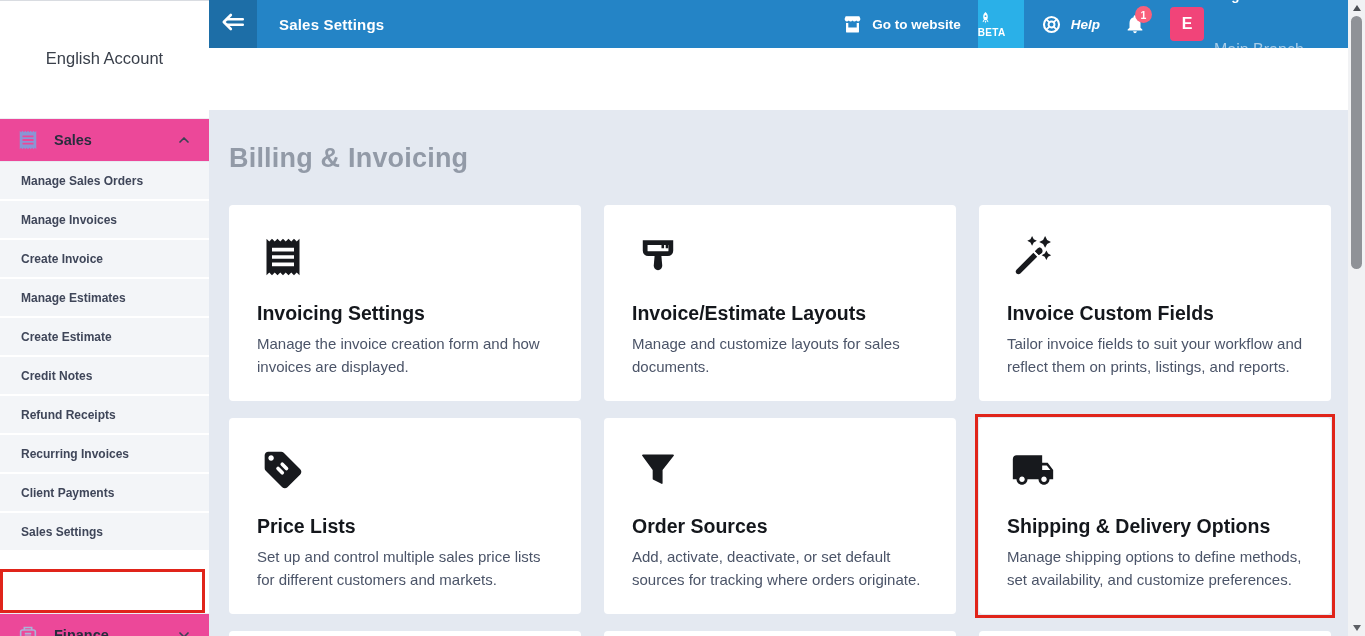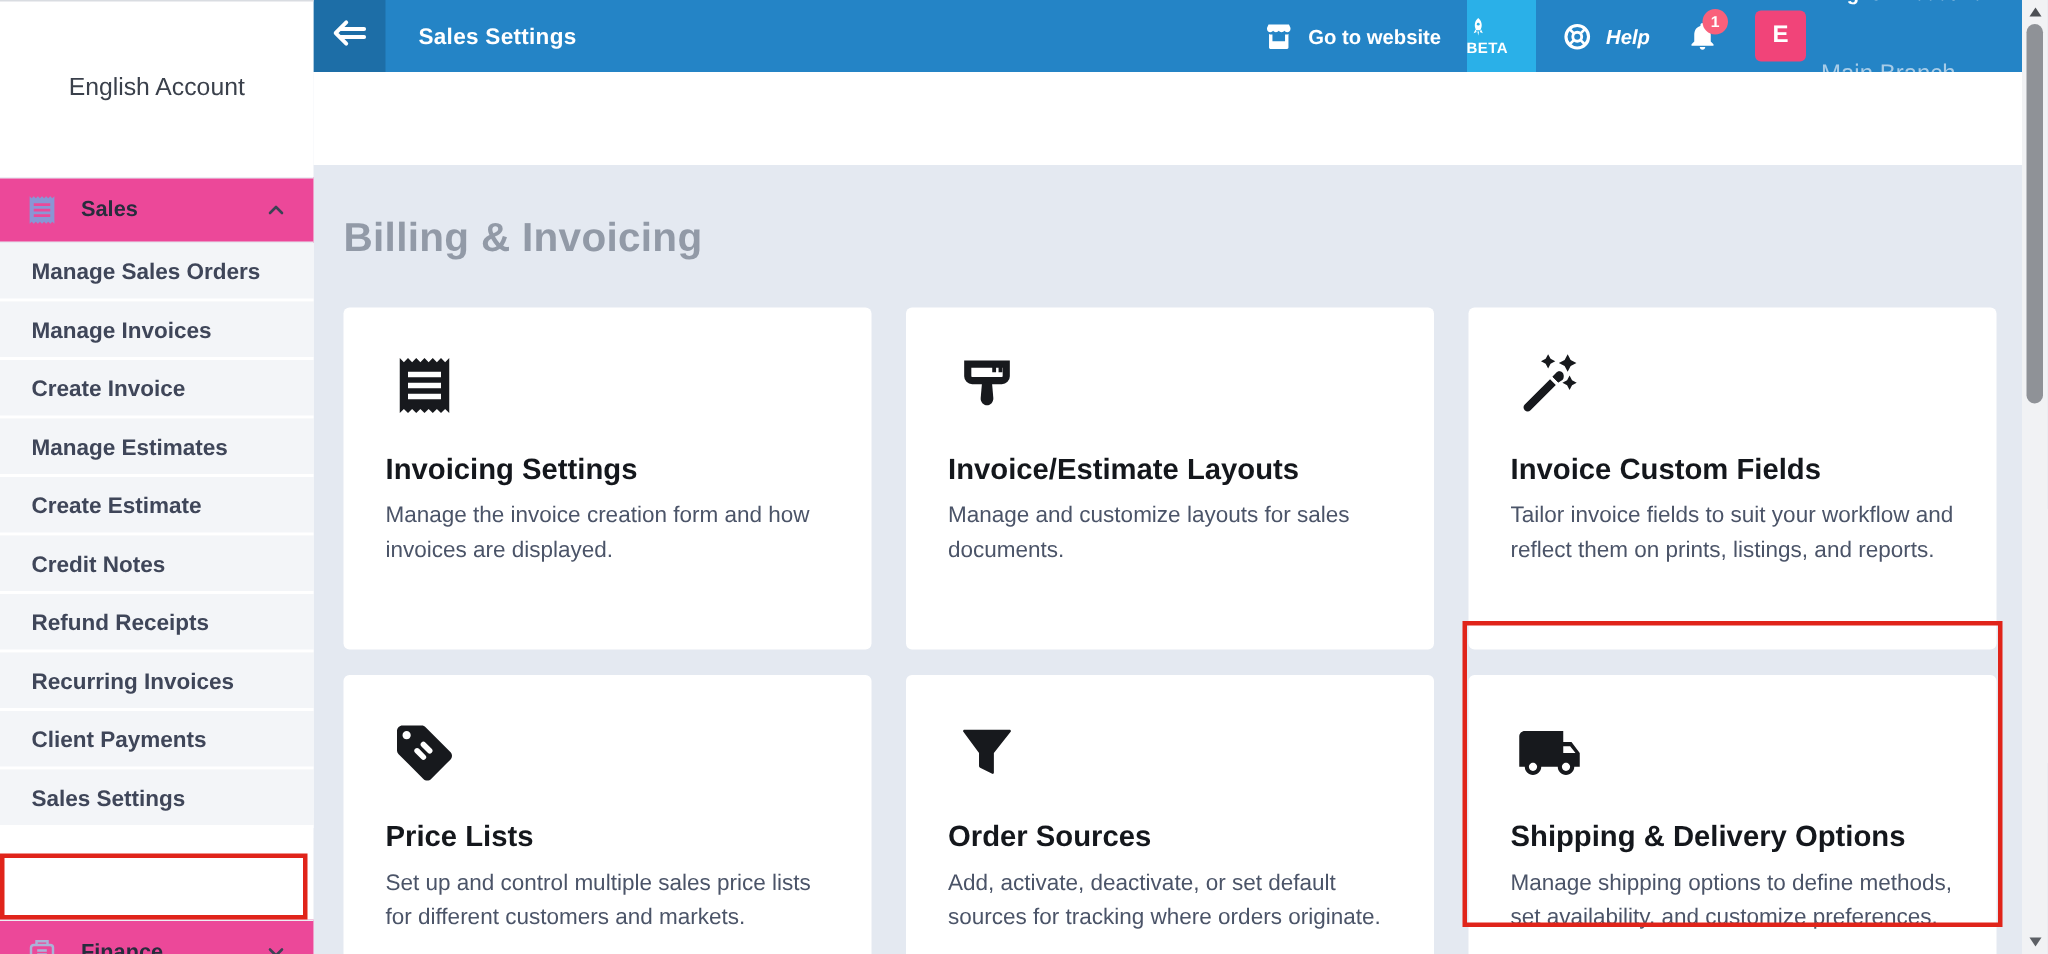--- a/index.html
+++ b/index.html
@@ -11,21 +11,21 @@
   .section-head { position:absolute; left:0; right:0; height:44px; background:#ec4899; border-top:1px solid #eceef4; border-bottom:1px solid #e7eaf1; display:flex; align-items:center; padding:0 17px; }
   .section-head .s-icon { width:22px; height:22px; color:#8a96d4; flex:0 0 auto; }
   .section-head .s-icon svg { width:100%; height:100%; display:block; }
   .section-head .s-label { margin-left:15px; font-size:14.5px; font-weight:700; color:#272d3d; }
   .section-head .s-chev { margin-left:auto; width:16px; height:16px; color:#3c4254; }
   .section-head .s-chev svg { width:100%; height:100%; display:block; }
   .sales-head { top:117px; }
   .finance-head { top:612px; }
   .finance-head .s-icon { color:#aab3d8; }
   .menu { position:absolute; top:161px; left:0; right:0; }
-  .menu-item { height:39px; line-height:39px; background:#f3f5f8; border-bottom:2px solid #fff; padding-left:21px; font-size:15px; font-weight:700; color:#3f4659; cursor:pointer; }
+  .menu-item { height:39px; line-height:39px; background:#f3f5f8; border-bottom:2px solid #fff; padding-left:21px; font-size:12px; font-weight:700; color:#3f4659; cursor:pointer; }
 
   
   .topbar { position:absolute; left:209px; top:0; width:1139px; height:48px; background:#2484c6; color:#fff; display:flex; align-items:center; padding-right:14px; }
   .back-btn { width:48px; height:48px; background:#1d6ea7; display:flex; align-items:center; justify-content:center; flex:0 0 auto; cursor:pointer; }
   .back-btn svg { width:26px; height:26px; }
   .tb-title { margin-left:22px; font-size:15px; font-weight:700; letter-spacing:.2px; }
   .tb-right { margin-left:auto; display:flex; align-items:center; height:48px; }
   .tb-link { display:flex; align-items:center; gap:9px; font-size:13.5px; font-weight:700; cursor:pointer; }
   .tb-link svg { width:21px; height:21px; display:block; }
   .beta-tile { width:46px; height:48px; margin-left:17px; background:#2ab0e8; display:flex; flex-direction:column; justify-content:center; cursor:pointer; }
@@ -40,21 +40,21 @@
   .acct-top { display:flex; align-items:center; gap:6px; font-size:13.5px; font-weight:700; }
   .caret-down { width:0; height:0; border-left:4.5px solid transparent; border-right:4.5px solid transparent; border-top:5px solid #fff; }
   .acct-branch { font-size:16px; color:#a8cce7;margin-top:35px; }
 
   
   .main { position:absolute; left:209px; top:48px; width:1139px; height:588px; }
   .white-strip { height:62px; background:#fff; }
   .content { height:526px; background:#e4e9f1; padding:0 17px 0 20px; overflow:hidden; }
   .section-title { padding-top:33px; font-size:27px; line-height:31px; font-weight:700; color:#929aa7; letter-spacing:.2px; }
   .grid { margin-top:31px; display:grid; grid-template-columns:repeat(3,1fr); gap:17px 23px; }
-  .card { background:#fff; border-radius:4px; height:228px; padding:30px 28px 0 28px; cursor:pointer; }
+  .card { background:#fff; border-radius:4px; height:196px; padding:30px 28px 0 28px; cursor:pointer; }
   .card-icon { width:44px; height:44px; margin-left:4px; color:#17191d; }
   .card-icon svg { width:100%; height:100%; display:block; }
   .card-title { margin-top:22px; font-size:19.5px; line-height:24px; font-weight:700; color:#14171c; }
   .card-desc { margin-top:8px; font-size:15px; line-height:22.5px; color:#4b5468; }
 
   
   .scrollbar { position:absolute; right:0; top:0; width:17px; height:636px; background:#f1f2f4; z-index:30; }
   .sb-btn { position:absolute; left:0; width:17px; height:15px; display:flex; align-items:center; justify-content:center; cursor:pointer; }
   .sb-up { top:0; } .sb-down { bottom:1px; }
   .tri-up { width:0; height:0; border-left:4.5px solid transparent; border-right:4.5px solid transparent; border-bottom:6px solid #4c4f54; }

